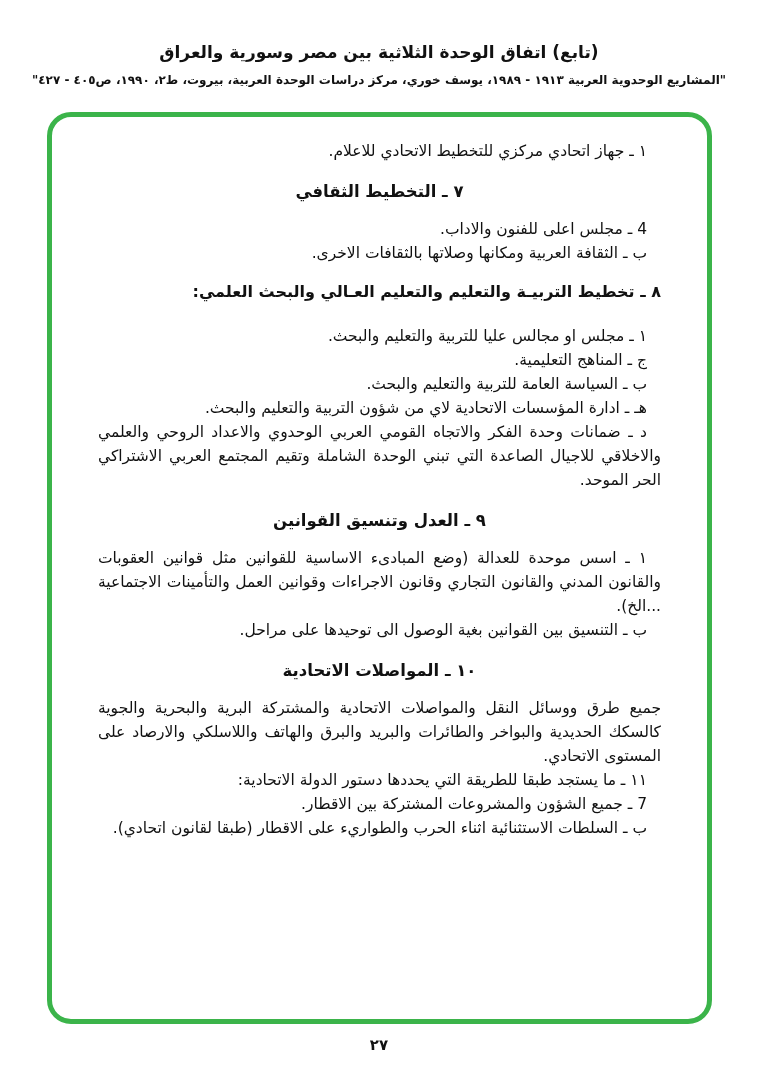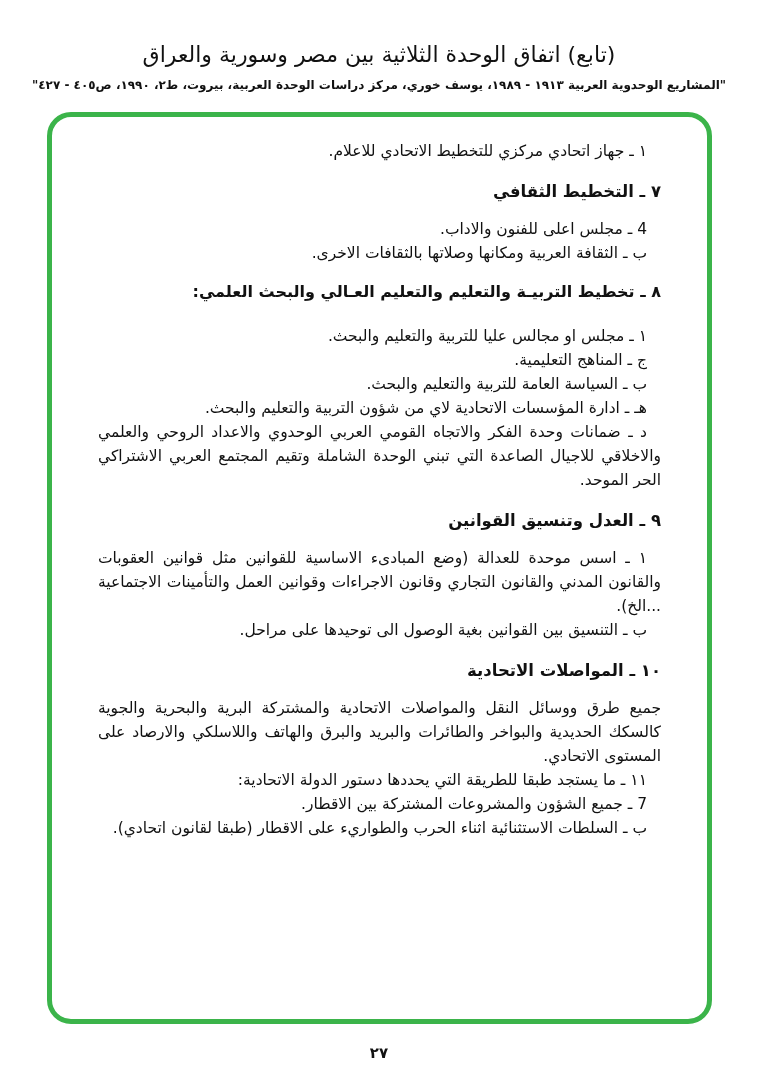--- a/index.html
+++ b/index.html
@@ -15,22 +15,22 @@
     height: 1078px;
     background: #ffffff;
     overflow: hidden;
   }
   .header {
     direction: rtl;
     text-align: center;
     padding-top: 42px;
   }
   .title {
-    font-size: 22px;
-    font-weight: normal;
+    font-size: 17px;
+    font-weight: bold;
     letter-spacing: 0.2px;
   }
   .citation {
     font-size: 12px;
     font-weight: bold;
     margin-top: 11px;
   }
   .frame {
     position: absolute;
     left: 47px;
@@ -51,35 +51,35 @@
     font-weight: normal;
   }
   .item {
     text-indent: 14px;
     text-align: justify;
   }
   .para {
     text-align: justify;
   }
   .head-center {
-    text-align: right;
+    text-align: center;
     font-weight: bold !important;
     font-size: 16.5px !important;
     margin: 17px 0 13px !important;
   }
   .head-right {
     text-align: justify;
     font-weight: bold !important;
     font-size: 16px !important;
     margin: 15px 0 20px !important;
   }
   .footer {
     position: absolute;
     left: 0;
-    bottom: 16px;
+    bottom: 24px;
     width: 100%;
     text-align: center;
   }
   .pageno {
     font-size: 15px;
     font-weight: bold;
   }
 </style>
 </head>
 <body>

